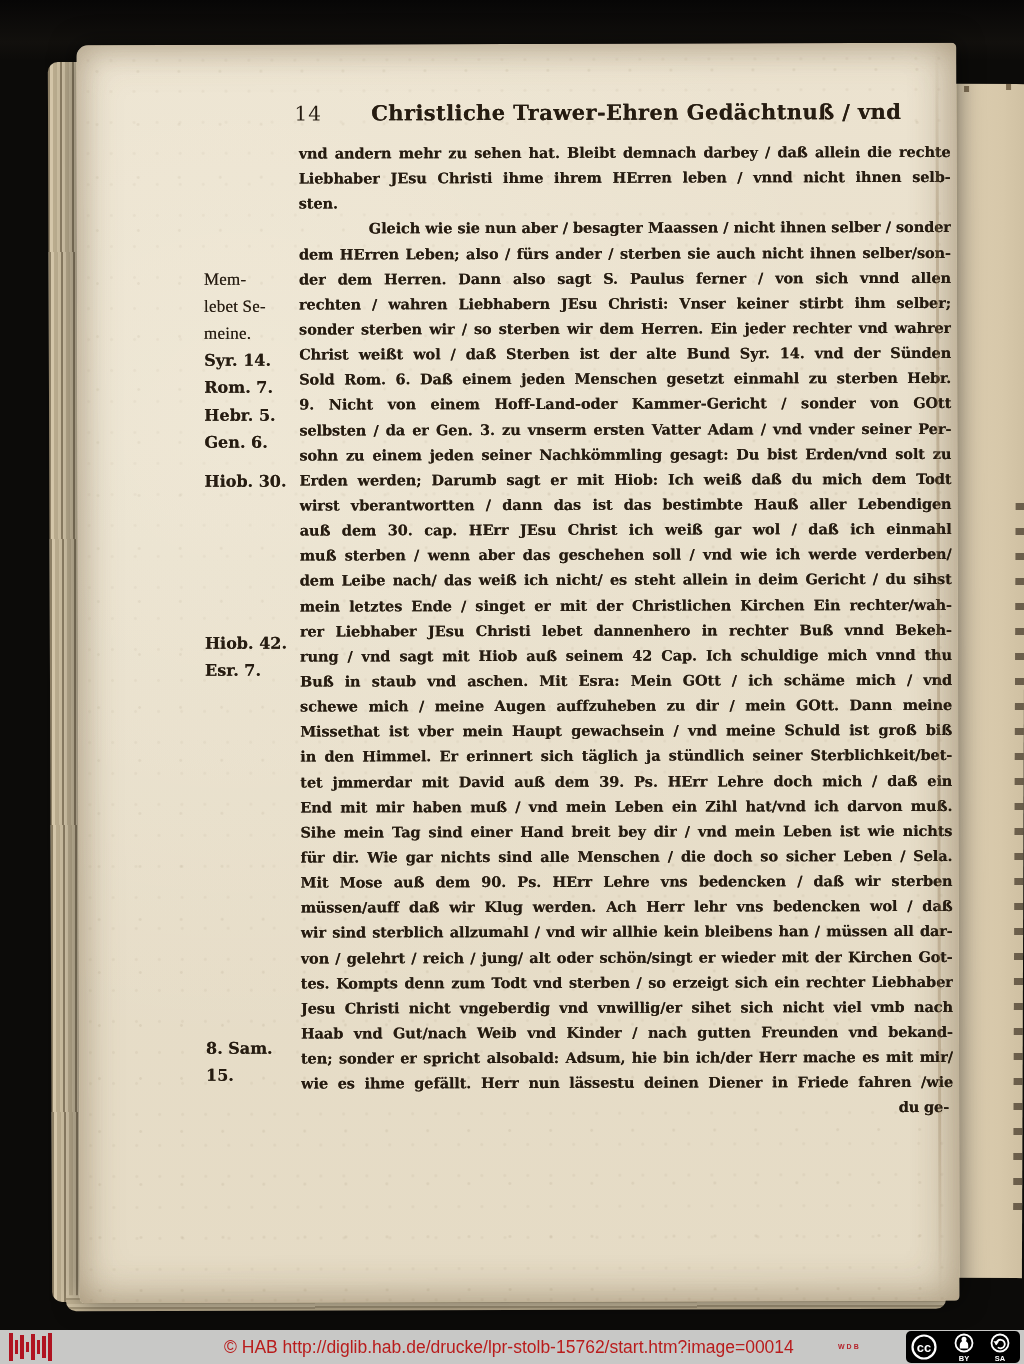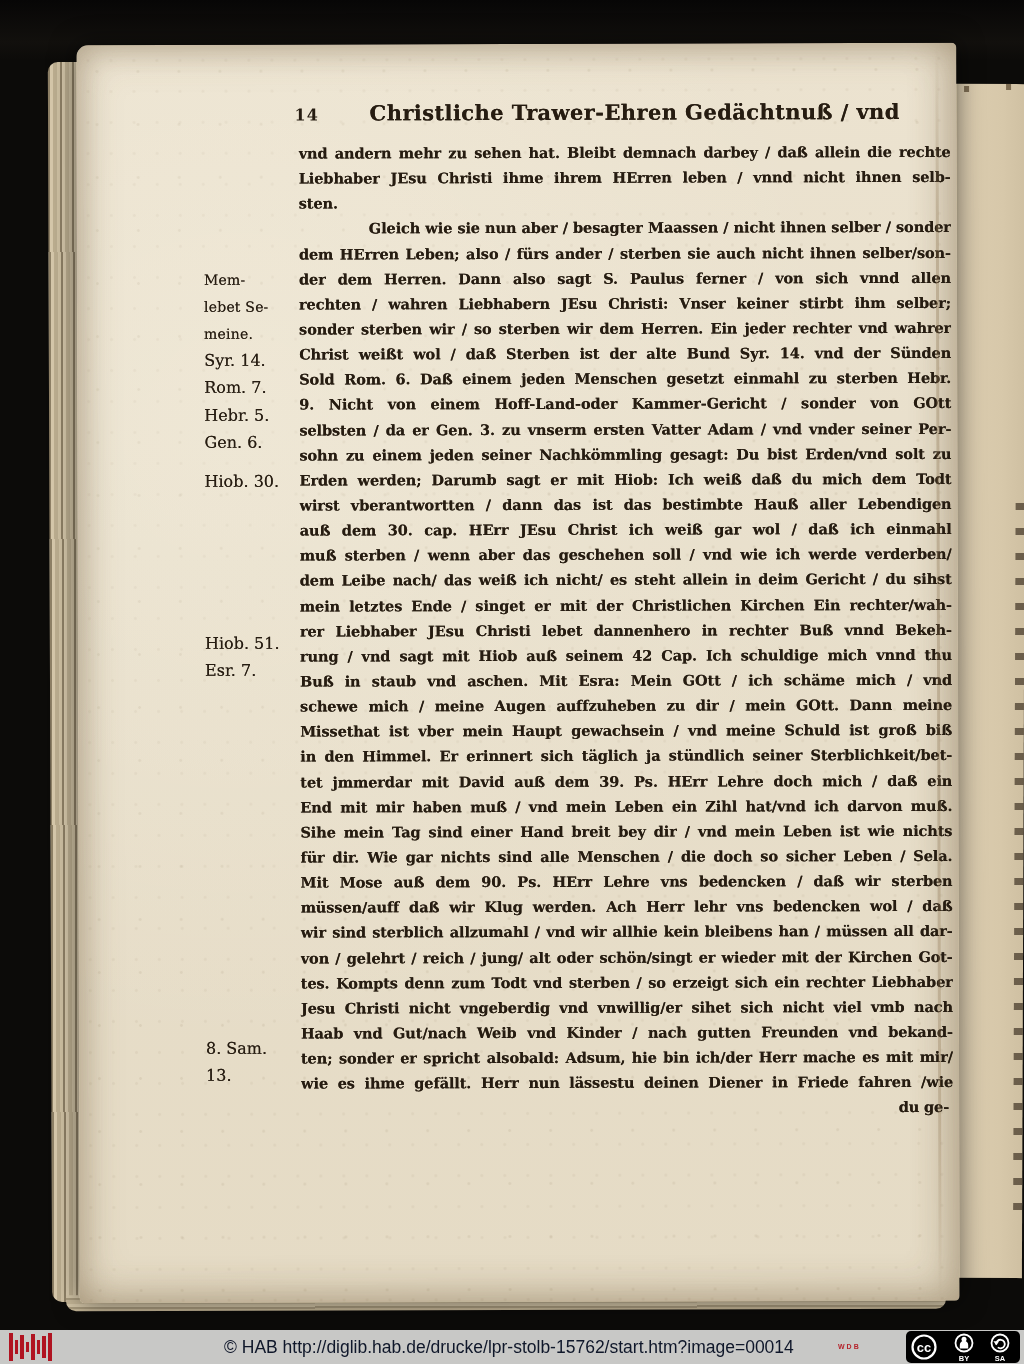--- a/index.html
+++ b/index.html
@@ -37,44 +37,44 @@
      border-radius:12px 5px 5px 5px;
      box-shadow: inset 0 0 45px rgba(110,88,55,.28), inset -14px -8px 35px rgba(110,88,55,.22),
                  inset 10px 6px 25px rgba(120,100,70,.18), 0 0 26px rgba(0,0,0,.55);
      transform:rotate(-0.15deg); }
   .page::after { content:""; position:absolute; right:18px; top:0; width:3px; height:100%;
      background:linear-gradient(180deg, rgba(140,115,80,.0), rgba(140,115,80,.35) 15%, rgba(140,115,80,.3) 85%, rgba(140,115,80,0)); }
 
   .ink { color:#261c11; }
 
   .header-row { position:absolute; top:56px; left:218px; width:656px; display:flex; align-items:baseline; }
-  .pagenum { font-size:16px; font-weight:700; letter-spacing:1px; }
+  .pagenum { font-size:20px; font-weight:400; letter-spacing:1px; }
   .running-header { flex:1; text-align:center; font-size:21px; font-weight:700; letter-spacing:.4px;
      text-shadow:0 0 .5px rgba(38,28,17,.9); }
 
   .body-block { position:absolute; top:96px; left:222px; width:652px; }
   .bl { height:25.15px; line-height:25.15px; overflow:hidden;
      font-size:14.5px; font-weight:700; letter-spacing:-.1px;
      text-align:justify; text-align-last:justify;
      text-shadow:0 0 .5px rgba(38,28,17,.85); }
   .bl.short { text-align-last:left; }
   .bl.indent { text-indent:70px; }
   .bl.catch { text-align-last:right; padding-right:4px; }
 
-  .note { position:absolute; left:127px; width:95px; font-size:16px; font-weight:400;
+  .note { position:absolute; left:127px; width:95px; font-size:16px; font-weight:700;
      line-height:26px; white-space:nowrap; text-shadow:0 0 .5px rgba(38,28,17,.8); }
-  .note.roman { font-weight:400; font-size:14px; letter-spacing:.2px; }
+  .note.roman { font-weight:400; font-size:17px; letter-spacing:.2px;font-family:Liberation Serif, serif; }
   .n0{top:222px}.n1{top:249px}.n2{top:276px}.n3{top:303px}.n4{top:330px}.n5{top:358px}
   .n6{top:385px}.n7{top:424px}.n8{top:586px}.n9{top:613px}.n10{top:991px}.n11{top:1018px}
 
   
   .footer { position:absolute; left:0; top:1330px; width:1024px; height:34px; background:#c8c8c6; }
   .hab-logo { position:absolute; left:8px; top:2px; width:48px; height:30px; }
   .copyright { position:absolute; left:224px; top:7px; font-family:"Liberation Sans", sans-serif;
-     font-size:17.5px; color:#0f172a; white-space:nowrap; }
+     font-size:17.5px; color:#b91c1c; white-space:nowrap; }
   .wdb { position:absolute; left:838px; top:13px; font-family:"Liberation Sans", sans-serif;
      font-size:7px; font-weight:700; letter-spacing:2px; color:#b5242c; }
   .cc-badge { position:absolute; right:4px; top:1px; width:114px; height:32px; }
 </style>
 </head>
 <body>
 
 <div id="photo">
   <div class="cloth-top"></div>
 
@@ -95,24 +95,24 @@
     </div>
 
     <div class="note roman n0">Mem-</div>
     <div class="note roman n1">lebet Se-</div>
     <div class="note roman n2">meine.</div>
     <div class="note n3">Syr. 14.</div>
     <div class="note n4">Rom. 7.</div>
     <div class="note n5">Hebr. 5.</div>
     <div class="note n6">Gen. 6.</div>
     <div class="note n7">Hiob. 30.</div>
-    <div class="note n8">Hiob. 51.</div>
+    <div class="note n8">Hiob. 42.</div>
     <div class="note n9">Esr. 7.</div>
     <div class="note n10">8. Sam.</div>
-    <div class="note n11">13.</div>
+    <div class="note n11">15.</div>
 
     <div class="body-block">
       <div class="bl">vnd andern mehr zu sehen hat. Bleibt demnach darbey / daß allein die rechte</div>
       <div class="bl">Liebhaber JEsu Christi ihme ihrem HErren leben / vnnd nicht ihnen selb-</div>
       <div class="bl short">sten.</div>
       <div class="bl indent">Gleich wie sie nun aber / besagter Maassen / nicht ihnen selber / sonder</div>
       <div class="bl">dem HErren Leben; also / fürs ander / sterben sie auch nicht ihnen selber/son-</div>
       <div class="bl">der dem Herren. Dann also sagt S. Paulus ferner / von sich vnnd allen</div>
       <div class="bl">rechten / wahren Liebhabern JEsu Christi: Vnser keiner stirbt ihm selber;</div>
       <div class="bl">sonder sterben wir / so sterben wir dem Herren. Ein jeder rechter vnd wahrer</div>

